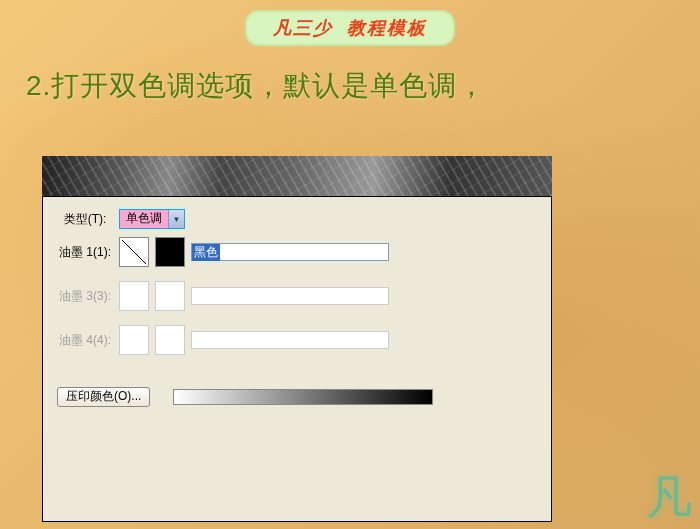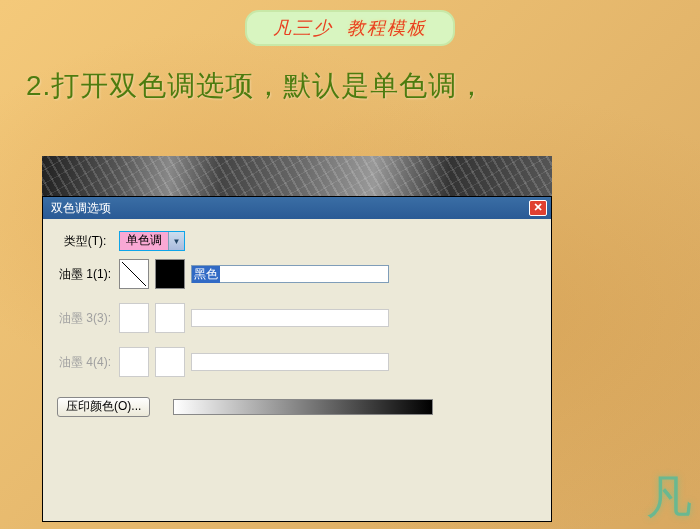--- a/index.html
+++ b/index.html
@@ -1,18 +1,18 @@
 <!DOCTYPE html>
 <html><head>
 <meta charset="utf-8">
 <style>
 *{box-sizing:border-box;margin:0;padding:0}
 body{width:700px;height:529px;font-family:"Microsoft YaHei",SimSun,sans-serif;background:linear-gradient(135deg,#f4c97a 0%,#e8b870 20%,#d4a05a 40%,#e8c080 60%,#f0d090 80%,#e8b870 100%);position:relative;overflow:hidden}
 .page-bg{position:absolute;inset:0;background:radial-gradient(ellipse at 30% 40%,rgba(220,160,80,.4),transparent 40%),radial-gradient(ellipse at 70% 60%,rgba(200,140,60,.3),transparent 50%),linear-gradient(135deg,#f4c97a,#d8a860)}
-.banner{position:absolute;top:10px;left:50%;transform:translateX(-50%);background:#d8f5c0;color:#e84020;font-size:18px;font-weight:normal;padding:4px 26px;border:2px solid #c8e8a8;border-radius:14px;letter-spacing:2px;font-style:italic}
+.banner{position:absolute;top:10px;left:50%;transform:translateX(-50%);background:#d8f5c0;color:#e84020;font-size:18px;font-weight:bold;padding:4px 26px;border:2px solid #c8e8a8;border-radius:14px;letter-spacing:2px;font-style:italic}
 .banner span:last-child{text-shadow:0 0 3px rgba(255,200,100,.6)}
 .instruction{position:absolute;top:62px;left:26px;font-size:28px;color:#4d7c0f;line-height:1.7;letter-spacing:1px;text-shadow:1px 1px 2px rgba(255,255,255,.3)}
 .screenshot{position:absolute;top:156px;left:42px;width:510px;height:366px;background:#1a1a1a}
 .photo-strip{height:40px;background:linear-gradient(90deg,#222 0%,#555 15%,#888 25%,#444 35%,#666 50%,#999 65%,#333 80%,#555 100%);position:relative;overflow:hidden}
 .photo-strip::before{content:"";position:absolute;inset:0;background:repeating-linear-gradient(60deg,rgba(255,255,255,.15) 0 2px,transparent 2px 8px),repeating-linear-gradient(-30deg,rgba(255,255,255,.1) 0 1px,transparent 1px 12px)}
 .dialog{position:absolute;top:40px;left:0;right:0;bottom:0;background:#ece9d8;border:1px solid #000}
 .titlebar{height:22px;background:linear-gradient(#3a6ea5,#2a5a95);color:#fff;font-size:12px;display:flex;align-items:center;padding:0 4px 0 8px;justify-content:space-between}
 .close-btn{width:18px;height:16px;background:#e04030;border:1px solid #fff;border-radius:2px;color:#fff;font-size:11px;line-height:12px;text-align:center;font-weight:bold;cursor:pointer}
 .dialog-body{padding:12px 14px;font-size:12px;color:#000;display:flex;gap:12px}
 .left-col{flex:1}
@@ -30,44 +30,40 @@
 .disabled .curve-box::after{background:none}
 .color-box{width:30px;height:30px;border:1px solid #888;background:#000}
 .disabled .color-box{background:#fff;border-color:#ccc}
 .name-input{width:198px;height:18px;border:1px solid #7f9db9;background:#fff;font-size:12px;padding:0;display:flex;align-items:flex-start}
 .name-input .sel{background:#316ac5;color:#fff;padding:0 2px}
 .disabled .name-input{border-color:#ccc;width:198px}
 .btn{width:70px;height:20px;background:linear-gradient(#fefefe,#ece9d8);border:1px solid #888;border-radius:3px;font-size:12px;cursor:pointer;display:flex;align-items:center;justify-content:center}
 .btn.primary{border:2px solid #4a7ac8}
 .checkbox-row{display:flex;align-items:center;gap:4px;font-size:12px;margin-top:6px}
 .checkbox{width:13px;height:13px;border:1px solid #7f9db9;background:#fff;display:flex;align-items:center;justify-content:center;color:#1a8a1a;font-size:11px;font-weight:bold}
-.overprint-row{margin-top:20px;display:flex;align-items:center;gap:23px}
+.overprint-row{margin-top:32px;display:flex;align-items:center;gap:23px}
 .overprint-btn{height:20px;padding:0 8px;background:linear-gradient(#fefefe,#ece9d8);border:1px solid #888;border-radius:3px;font-size:12px;color:#000}
 .gradient-bar{width:260px;height:16px;border:1px solid #888;background:linear-gradient(to right,#fff,#000)}
 .signature{position:absolute;right:8px;bottom:8px;font-size:46px;color:#6ab890;font-family:cursive;text-shadow:0 0 6px rgba(100,200,150,.6);pointer-events:none;line-height:1}
 </style>
 </head>
 <body>
 <div class="page-bg"></div>
 
 <div class="banner">
   <span>凡三少</span>&nbsp;&nbsp;<span>教程模板</span>
 </div>
 
 <div class="instruction">
   <div>2.打开双色调选项，默认是单色调，</div>
 </div>
 
 <div class="screenshot">
   <div class="photo-strip"></div>
   <div class="dialog">
-    <div class="titlebar">
-      <span>双色调选项</span>
-      <div class="close-btn">✕</div>
-    </div>
     <div class="dialog-body">
       <div class="left-col">
         <div class="row">
           <div class="label">类型(T):</div>
           <div class="select">
             <div class="select-val">单色调</div>
             <div class="select-arrow">▼</div>
           </div>
         </div>
 

